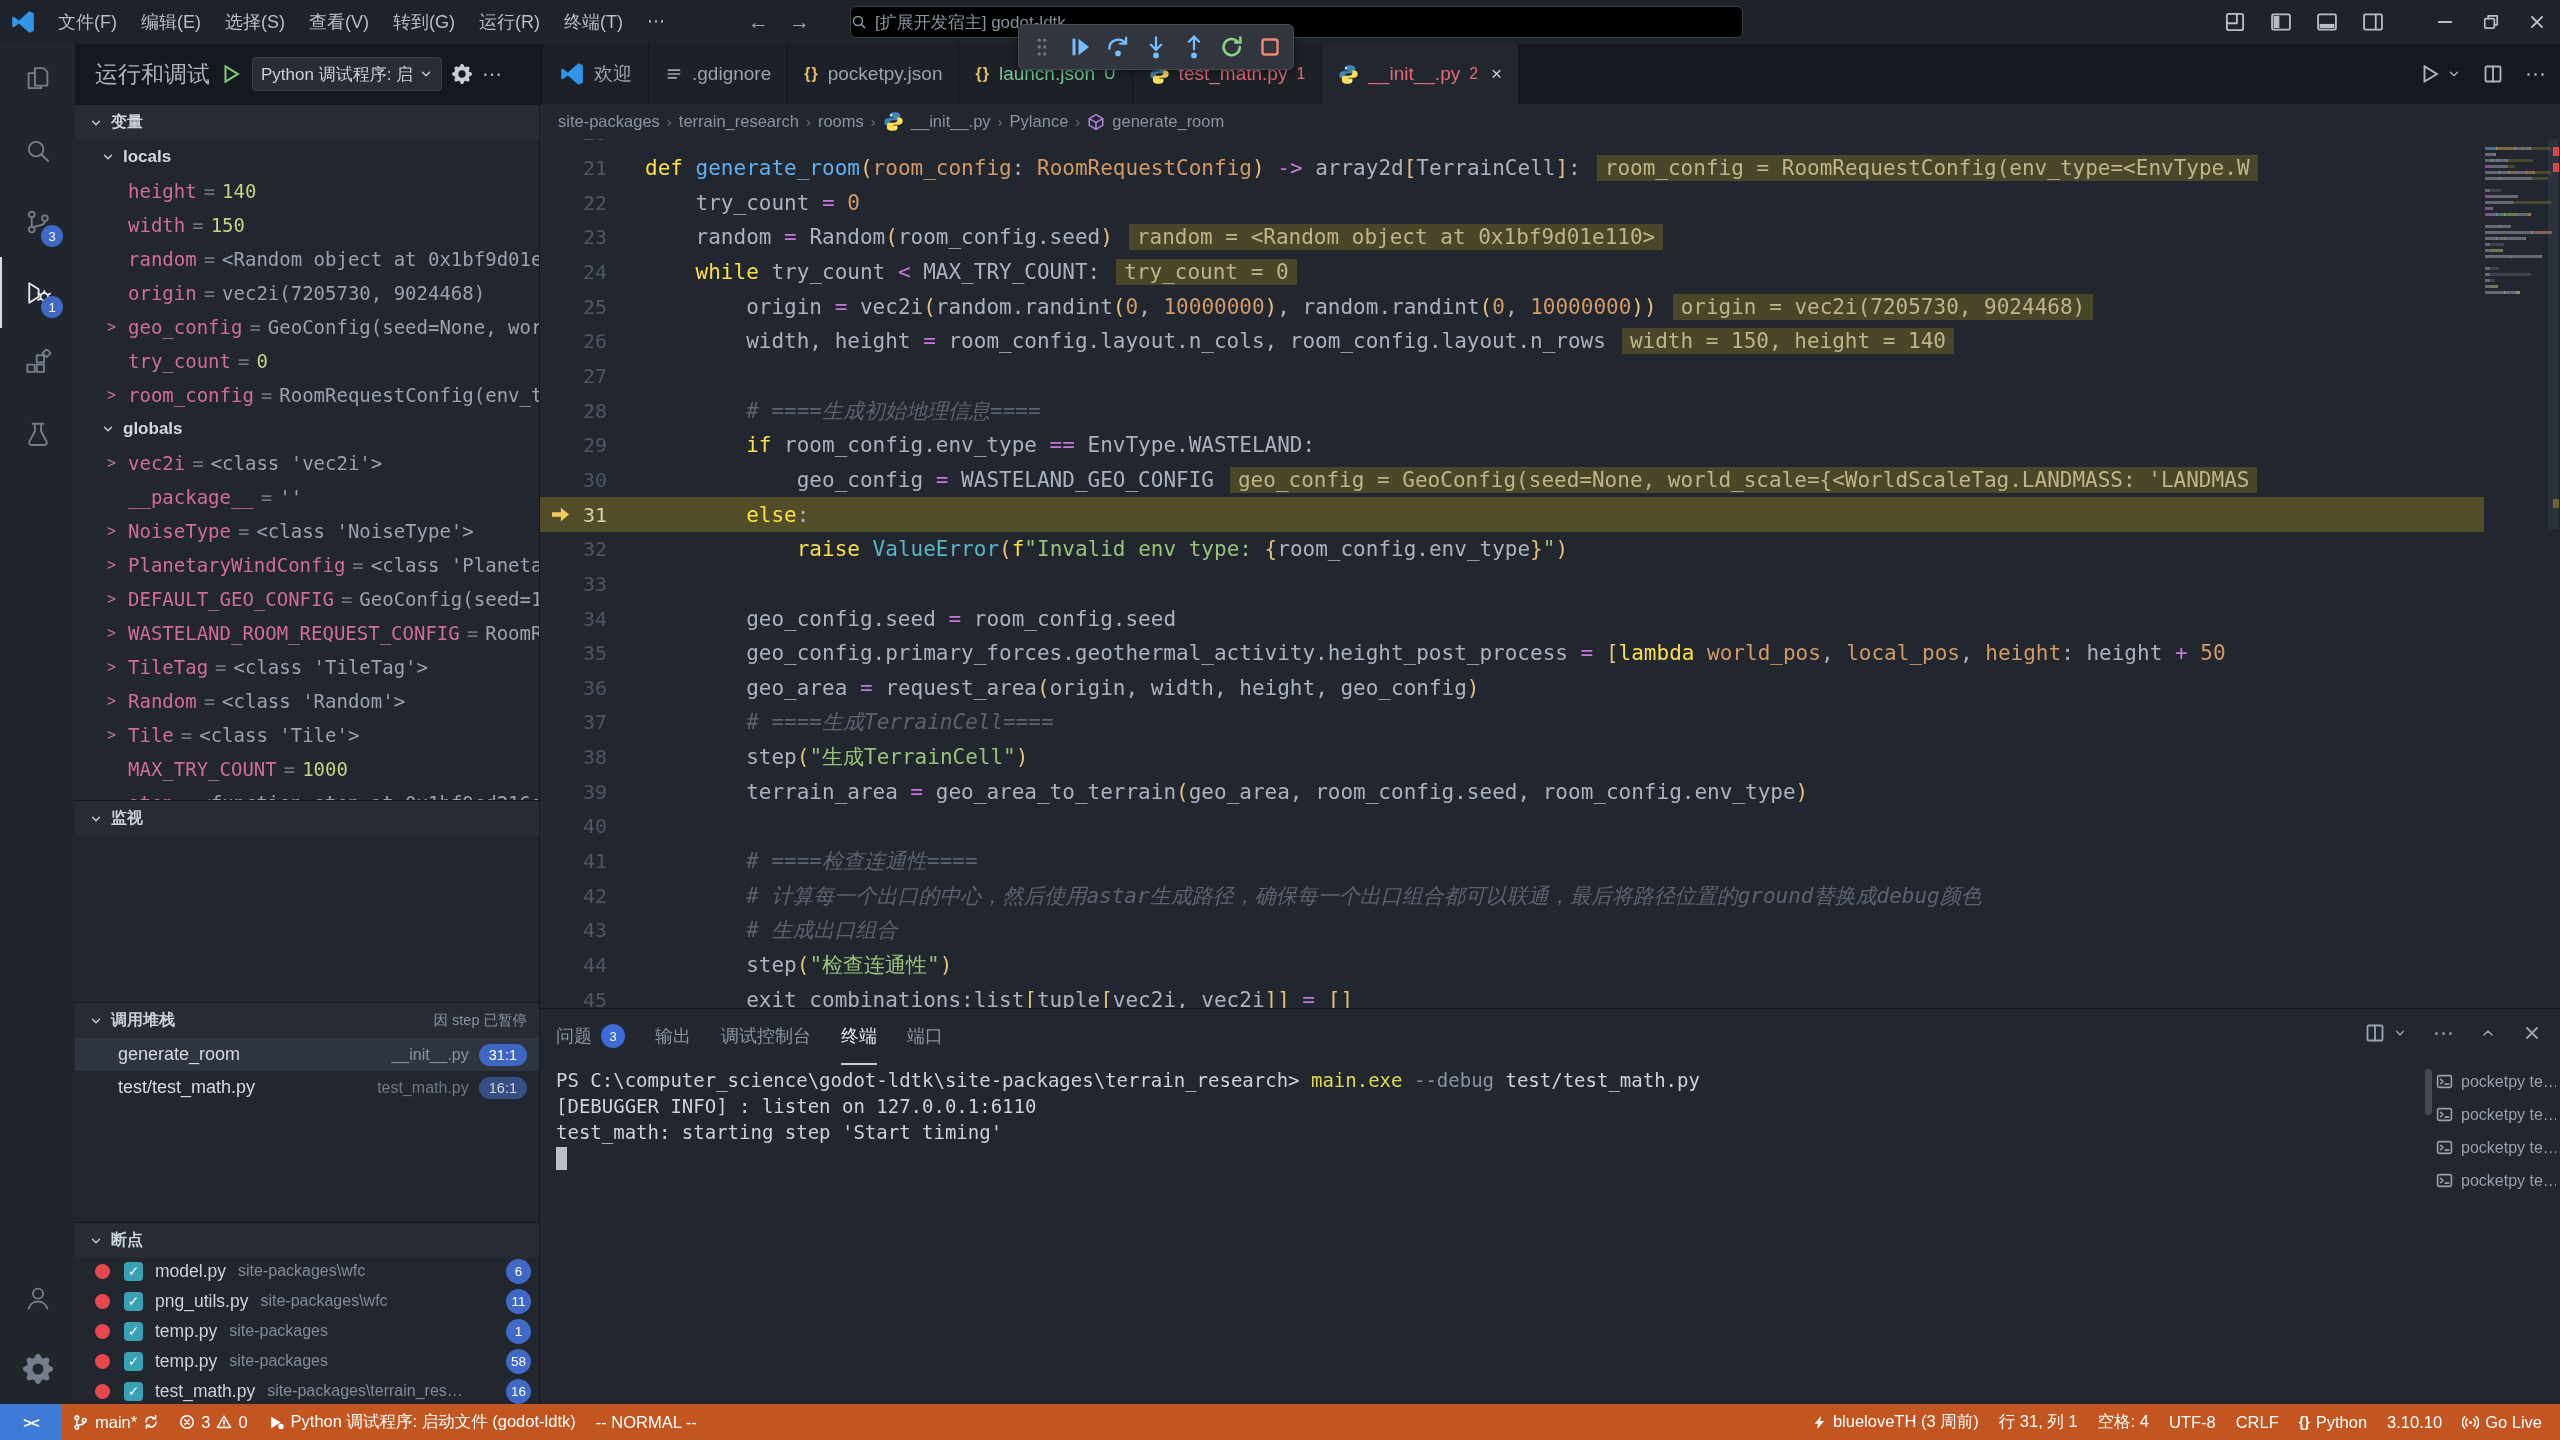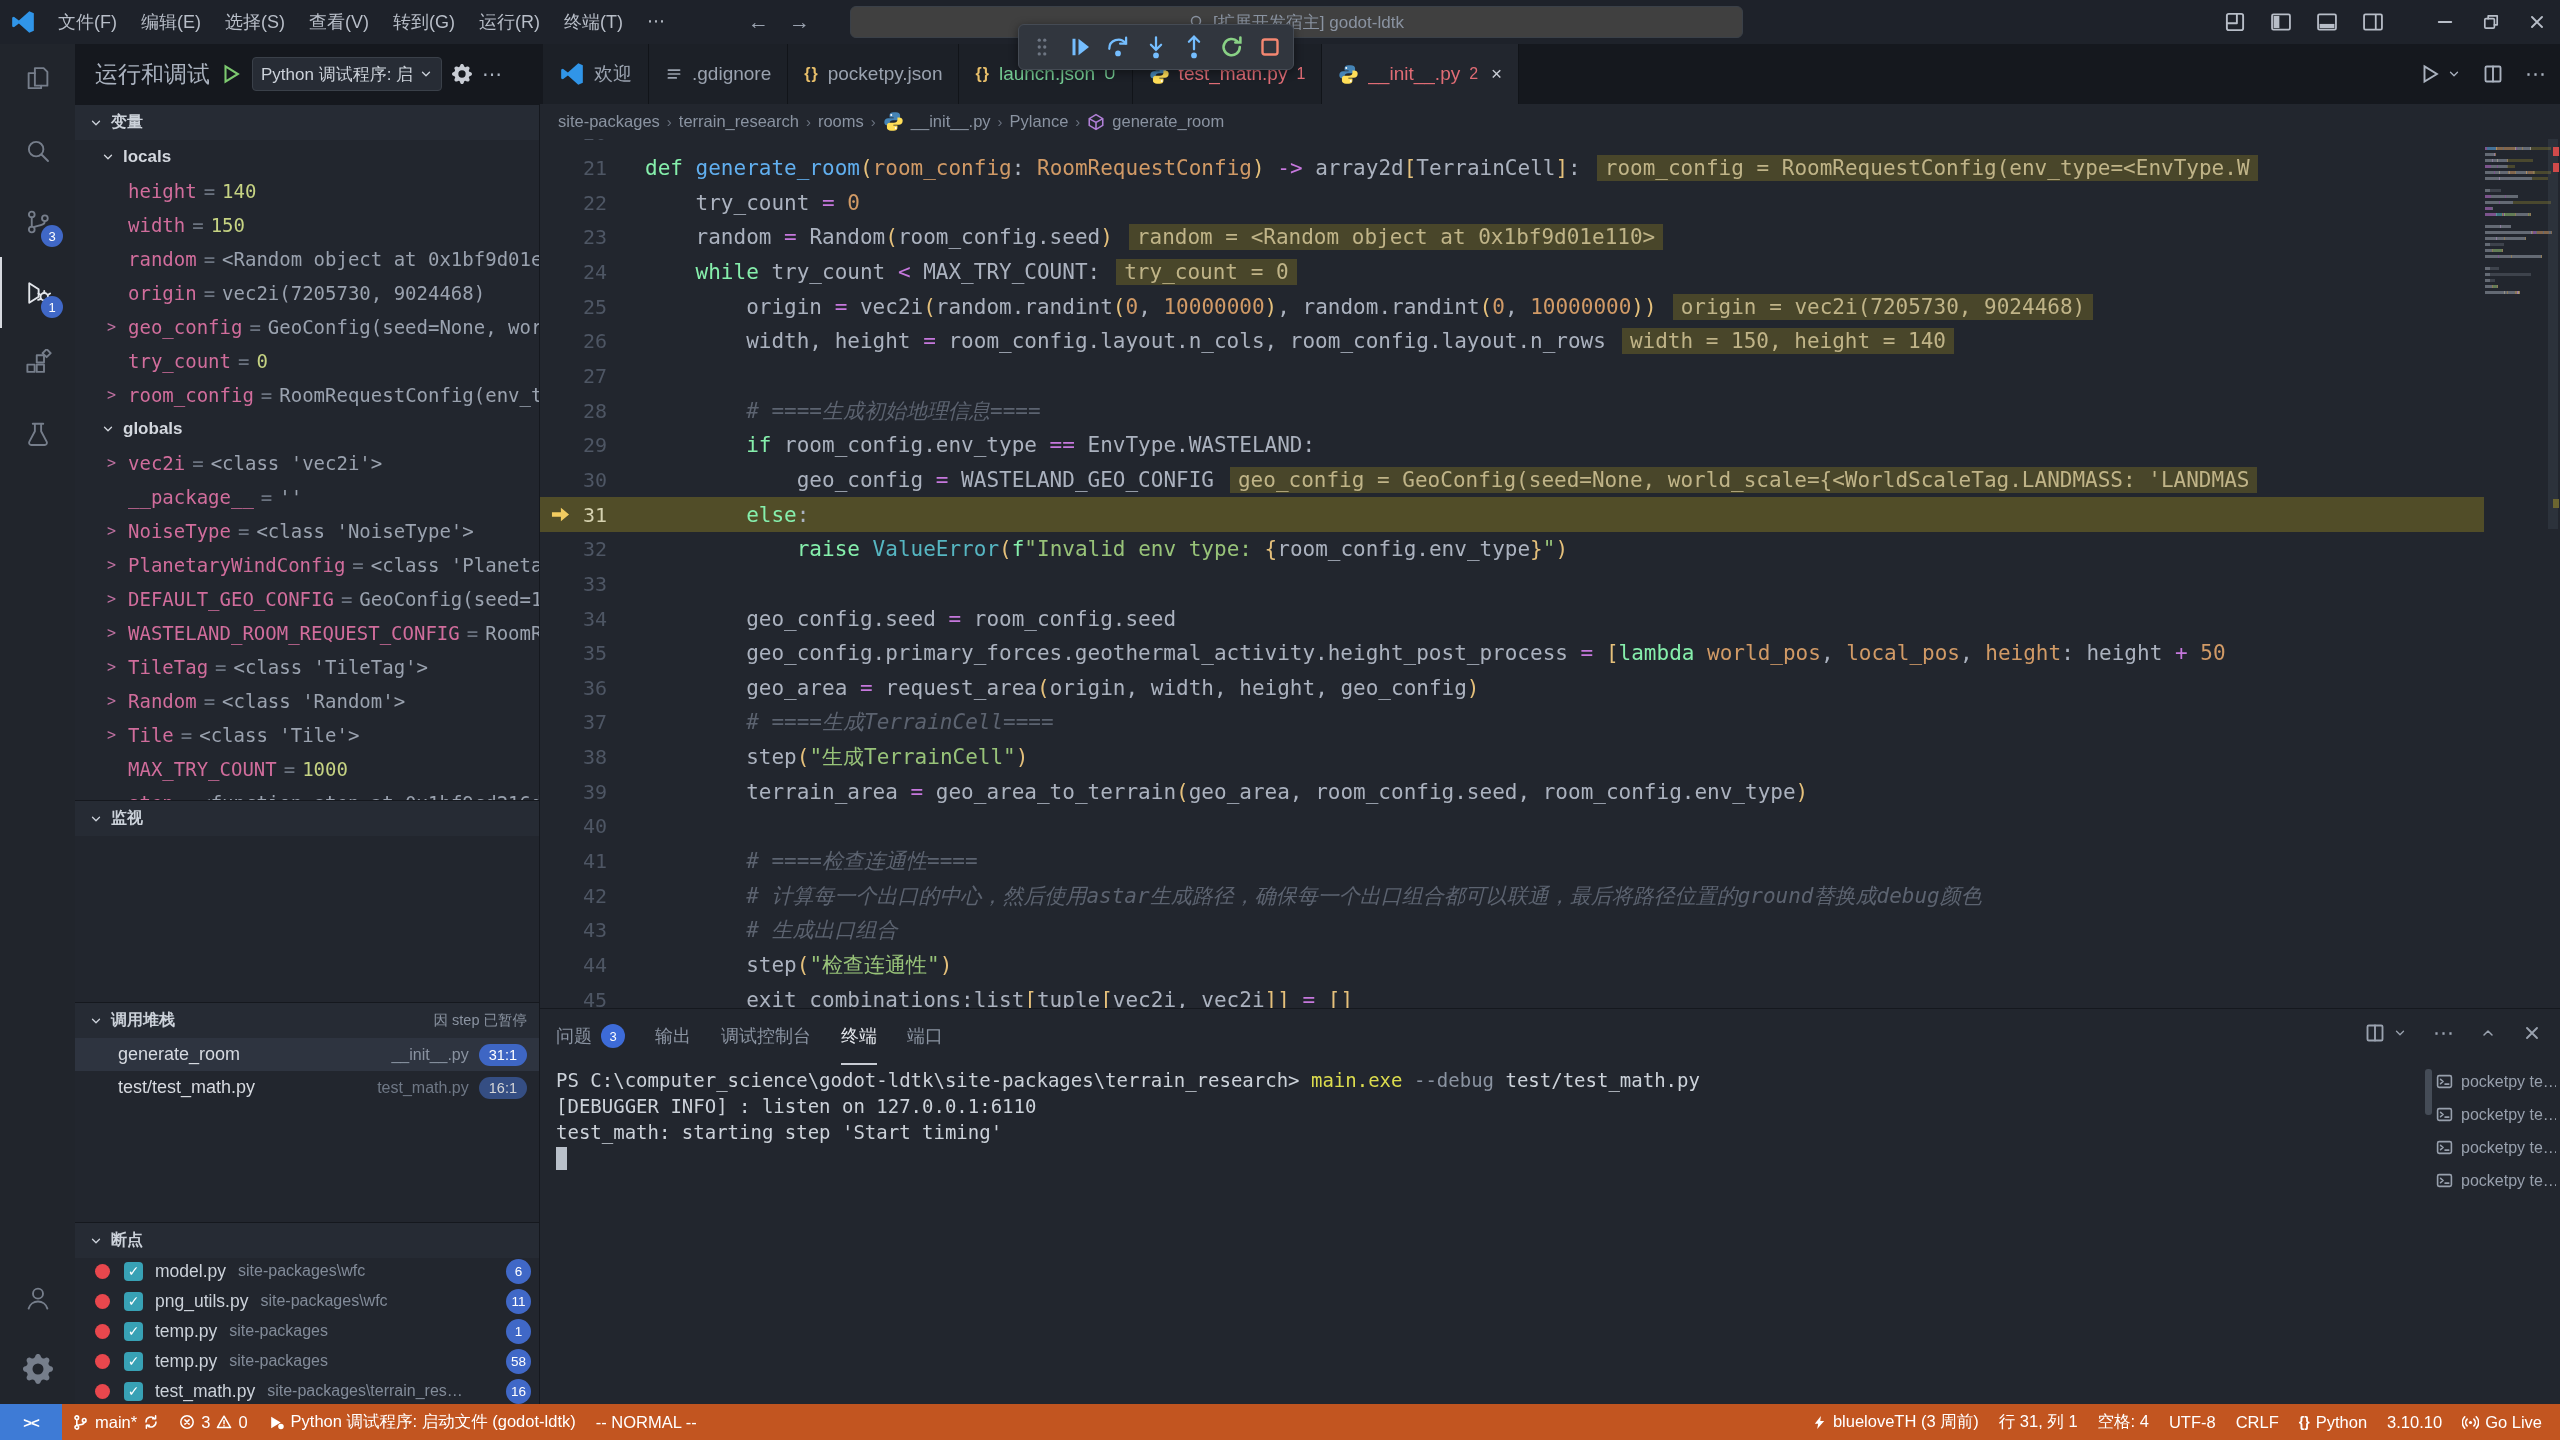--- a/index.html
+++ b/index.html
@@ -5,21 +5,21 @@
 *{box-sizing:border-box;margin:0;padding:0}
 body{width:2560px;height:1440px;background:#22262e;font-family:"Liberation Sans",sans-serif;overflow:hidden;position:relative;color:#c8ccd4}
 svg{display:block}
 .icon{display:inline-flex;align-items:center;justify-content:center}
 
 .titlebar{position:absolute;left:0;top:0;width:2560px;height:44px;background:#1e222a;display:flex;align-items:center;z-index:40}
 .logo{width:46px;display:flex;justify-content:center}
 .menus{display:flex}
 .menu-item{padding:3px 12px;font-size:18px;color:#b8bec8;border-radius:5px;white-space:nowrap}
 .nav-arrows{position:absolute;left:748px;top:0;height:44px;display:flex;gap:20px;align-items:center;color:#9aa2af;font-size:21px}
-.searchbox{position:absolute;left:850px;top:6px;width:893px;height:32px;background:#404040;border:1px solid #3a4048;border-radius:6px;display:flex;align-items:center;justify-content:center;gap:8px;color:#8a93a1;font-size:17px}
+.searchbox{position:absolute;left:850px;top:6px;width:893px;height:32px;background:#000000;border:1px solid #3a4048;border-radius:6px;display:flex;align-items:center;justify-content:flex-start;gap:8px;color:#8a93a1;font-size:17px}
 .win-controls{position:absolute;right:0;top:0;height:44px;display:flex;align-items:center;color:#b8bec8}
 .win-btn{width:46px;height:44px;display:flex;align-items:center;justify-content:center}
 .win-group{display:flex;margin-right:26px}
 
 .debug-toolbar{position:absolute;left:1018px;top:24px;height:46px;background:#31363e;border:1px solid #454b54;border-radius:6px;display:flex;align-items:center;padding:0 10px;gap:12px;z-index:60;box-shadow:0 2px 10px rgba(0,0,0,.45)}
 .dbg-btn{width:26px;height:26px;display:flex;align-items:center;justify-content:center}
 
 .tabrow{position:absolute;left:0;top:44px;width:2560px;height:60px;background:#15181e}
 .runbar{position:absolute;left:75px;top:0;width:468px;height:60px;display:flex;align-items:center;gap:10px;padding-left:20px}
 .runbar-label{font-size:23px;color:#aab2bf;white-space:nowrap}
@@ -63,21 +63,21 @@
 
 .editor{position:absolute;left:540px;top:139px;right:0;bottom:432px;background:#22262e;overflow:hidden}
 .code-scroll{position:absolute;left:0;top:-23px;right:76px}
 .code-row{height:34.67px;display:flex;align-items:center;position:relative}
 .code-row.current{background:#514d28}
 .gutter{flex:0 0 105px;text-align:right;padding-right:38px;color:#4e5664;font-family:"DejaVu Sans Mono",monospace;font-size:20px}
 .code-row.current .gutter{color:#d6d2b0}
 .cur-arrow{position:absolute;left:10px;top:8px}
 .codetext{white-space:pre;font-family:"DejaVu Sans Mono",monospace;font-size:21px}
 .hintbox{margin-left:16px;background:#49462a;color:#c0b488;padding:1px 8px;font-family:"DejaVu Sans Mono",monospace;font-size:21px;white-space:pre;overflow:hidden}
-.c-fg{color:#abb2bf}.c-kw{color:#86efac}.c-fn{color:#61afef}.c-cls{color:#d19a66}.c-num{color:#d19a66}
+.c-fg{color:#abb2bf}.c-kw{color:#fde047}.c-fn{color:#61afef}.c-cls{color:#d19a66}.c-num{color:#d19a66}
 .c-str{color:#98c379}.c-cmt{color:#5c6370;font-style:italic}.c-op{color:#c678dd}.c-br{color:#e5c07b}
 .c-param{color:#d19a66}.c-exc{color:#56b6c2}
 .minimap{position:absolute;top:2px;right:9px;width:66px}
 .mm-row{height:3px;margin-bottom:3px;display:flex}
 .mm-seg{height:3px;opacity:.55}
 .ruler{position:absolute;right:0;top:0;width:8px;bottom:0}
 .ruler-mark{position:absolute;right:1px;width:6px;height:9px}
 .scroll-thumb{position:absolute;right:2px;top:0;width:10px;height:390px;background:rgba(110,120,135,.15)}
 
 .panel{position:absolute;left:540px;top:1008px;right:0;bottom:36px;background:#22262e;border-top:1px solid #15181e}

